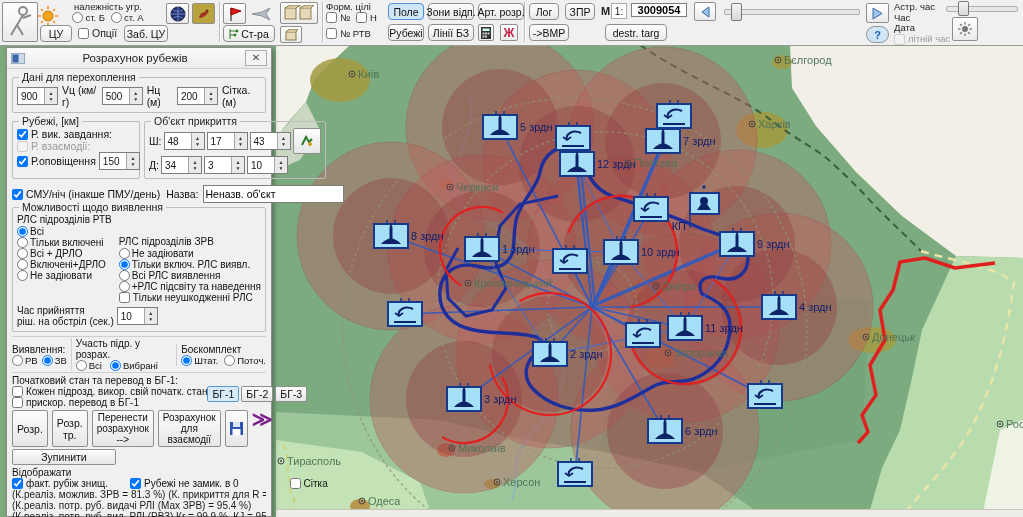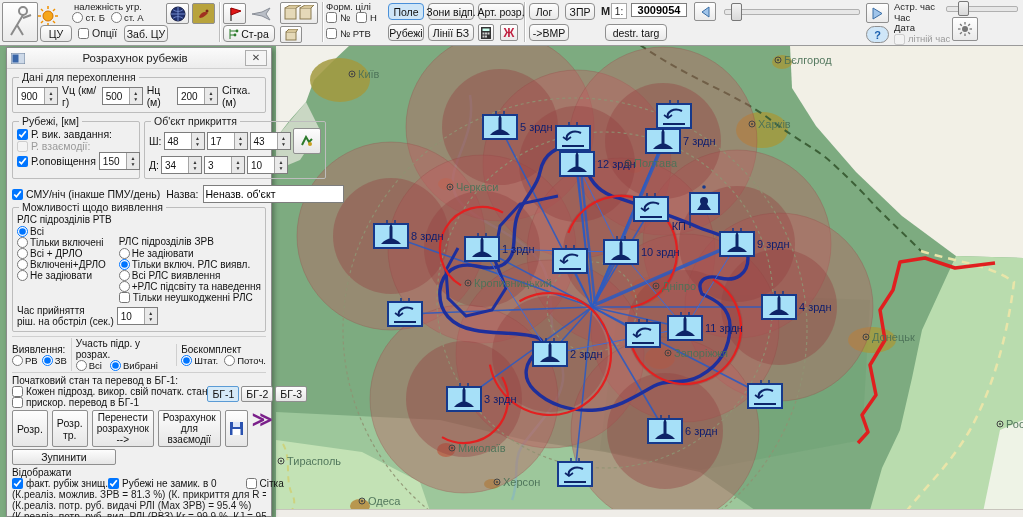--- a/index.html
+++ b/index.html
@@ -793,21 +793,21 @@
           </svg>
         </span>
       <span style="color:#7a1f8a;font-weight:bold;font-size:20px;line-height:18px;">≫</span>
     </div>
     <div class="row">
         <span class="pbtn" style="width:94px;">Зупинити</span>
       </div>
 
     <div style="margin:1px 5px 0 5px;font-size:10px;">
       <div>Відображати</div>
-      <div style="display:flex;gap:0;align-items:center;">
+      <div style="display:flex;gap:22px;align-items:center;">
         <label class="chk" style="font-size:10px;">
             <input type="checkbox" checked="" style="">
             <span>факт. рубіж знищ.</span>
           </label>
         <label class="chk" style="font-size:10px;">
             <input type="checkbox" checked="" style="">
             <span>Рубежі не замик. в 0</span>
           </label>
         <label class="chk" style="font-size:10px;padding-left:29px;">
             <input type="checkbox" style="">

